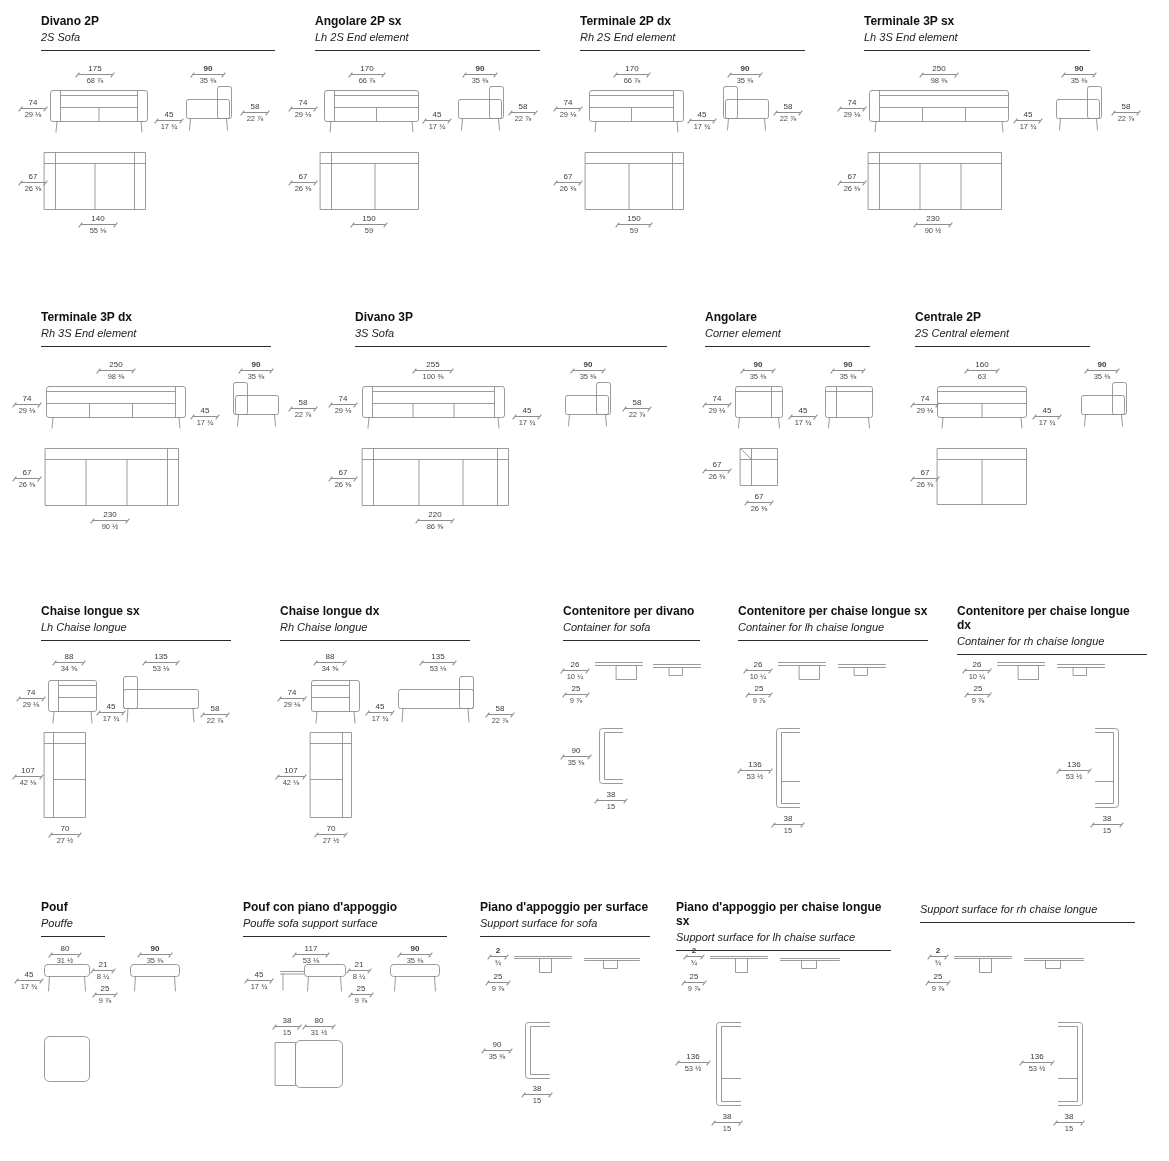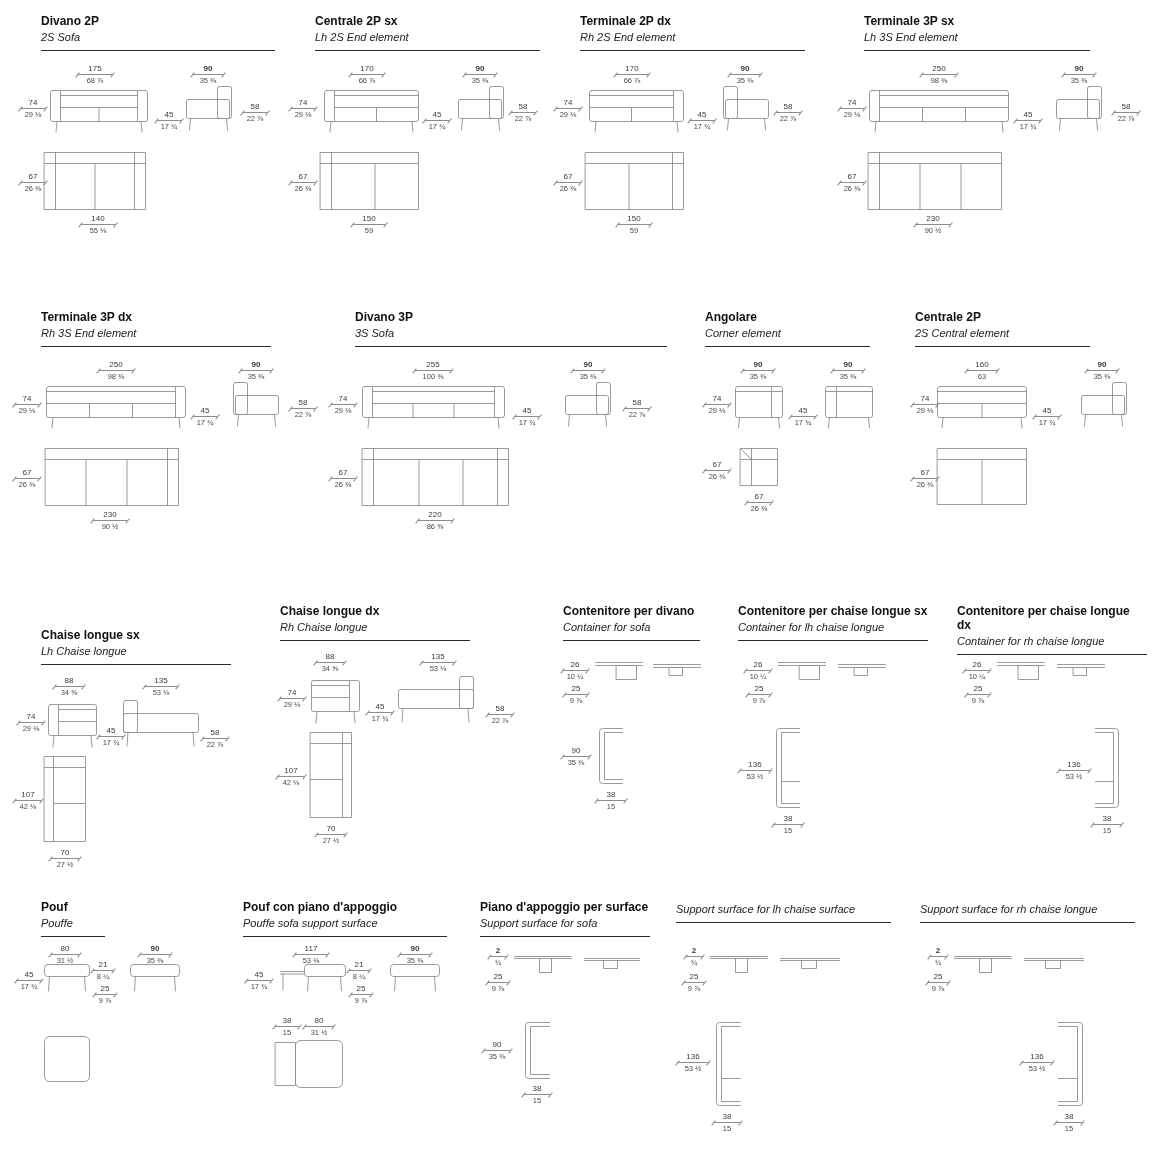--- a/index.html
+++ b/index.html
@@ -73,21 +73,21 @@
       <rect x="31.5" y="0.5" width="14" height="32" rx="2"></rect>
       <path d="M4.5 32.5 L3.5 44 M40.5 32.5 L41.5 44"></path>
     </svg>
     <svg class="fig" style="left:3px;top:138px" width="102" height="58" viewBox="0 0 102 58">
       <rect x="0.5" y="0.5" width="101" height="57"></rect>
       <path d="M0.5 11.5 H101.5 M11.5 0.5 V57.5 M90.5 0.5 V57.5 M51 11.5 V57.5"></path>
     </svg>
   </section>
 
   <section class="card" style="left:315px;top:14px;width:225px">
-    <div class="title">Centrale 2P sx</div>
+    <div class="title">Angolare 2P sx</div>
     <div class="subtitle">Lh 2S End element</div>
     <div class="rule"></div>
     <div class="dim" style="left:36px;top:50px;width:32px">
         <span class="dv">170</span>
         <span class="dr"></span>
         <span class="dv d2">66 ⅞</span>
       </div>
     <div class="dim" style="left:-24px;top:84px;width:24px">
         <span class="dv">74</span>
         <span class="dr"></span>
@@ -434,21 +434,21 @@
       <rect x="0.5" y="13.5" width="43" height="19" rx="2"></rect>
       <rect x="31.5" y="0.5" width="14" height="32" rx="2"></rect>
       <path d="M4.5 32.5 L3.5 44 M40.5 32.5 L41.5 44"></path>
     </svg>
     <svg class="fig" style="left:22px;top:138px" width="90" height="57" viewBox="0 0 90 57">
       <rect x="0.5" y="0.5" width="89" height="56"></rect>
       <path d="M0.5 11.5 H89.5 M45 11.5 V56.5"></path>
     </svg>
   </section>
 
-  <section class="card" style="left:41px;top:628px;width:190px">
+  <section class="card" style="left:41px;top:604px;width:190px">
     <div class="title">Chaise longue sx</div>
     <div class="subtitle">Lh Chaise longue</div>
     <div class="rule"></div>
     <div class="dim" style="left:14px;top:48px;width:28px">
         <span class="dv">88</span>
         <span class="dr"></span>
         <span class="dv d2">34 ⅝</span>
       </div>
     <div class="dim" style="left:-22px;top:84px;width:24px">
         <span class="dv">74</span>
@@ -792,20 +792,21 @@
       <path d="M0.5 2.5 H55.5 M0.5 4.5 H55.5"></path>
       <path d="M19.5 4.5 V12.5 H33.5 V4.5"></path>
     </svg>
     <svg class="fig" style="left:45px;top:122px" width="25" height="57" viewBox="0 0 25 57">
       <path d="M24.5 0.5 H3.5 Q0.5 0.5 0.5 3.5 V53.5 Q0.5 56.5 3.5 56.5 H24.5"></path>
       <path d="M24.5 4.5 H5.5 V52.5 H24.5"></path>
     </svg>
   </section>
 
   <section class="card" style="left:676px;top:900px;width:215px">
+    <div class="title">Piano d'appoggio per chaise longue sx</div>
     <div class="subtitle">Support surface for lh chaise surface</div>
     <div class="rule"></div>
     <div class="dim bcm" style="left:10px;top:46px;width:16px">
         <span class="dv">2</span>
         <span class="dr"></span>
         <span class="dv d2">¾</span>
       </div>
     <div class="dim" style="left:8px;top:72px;width:20px">
         <span class="dv">25</span>
         <span class="dr"></span>

